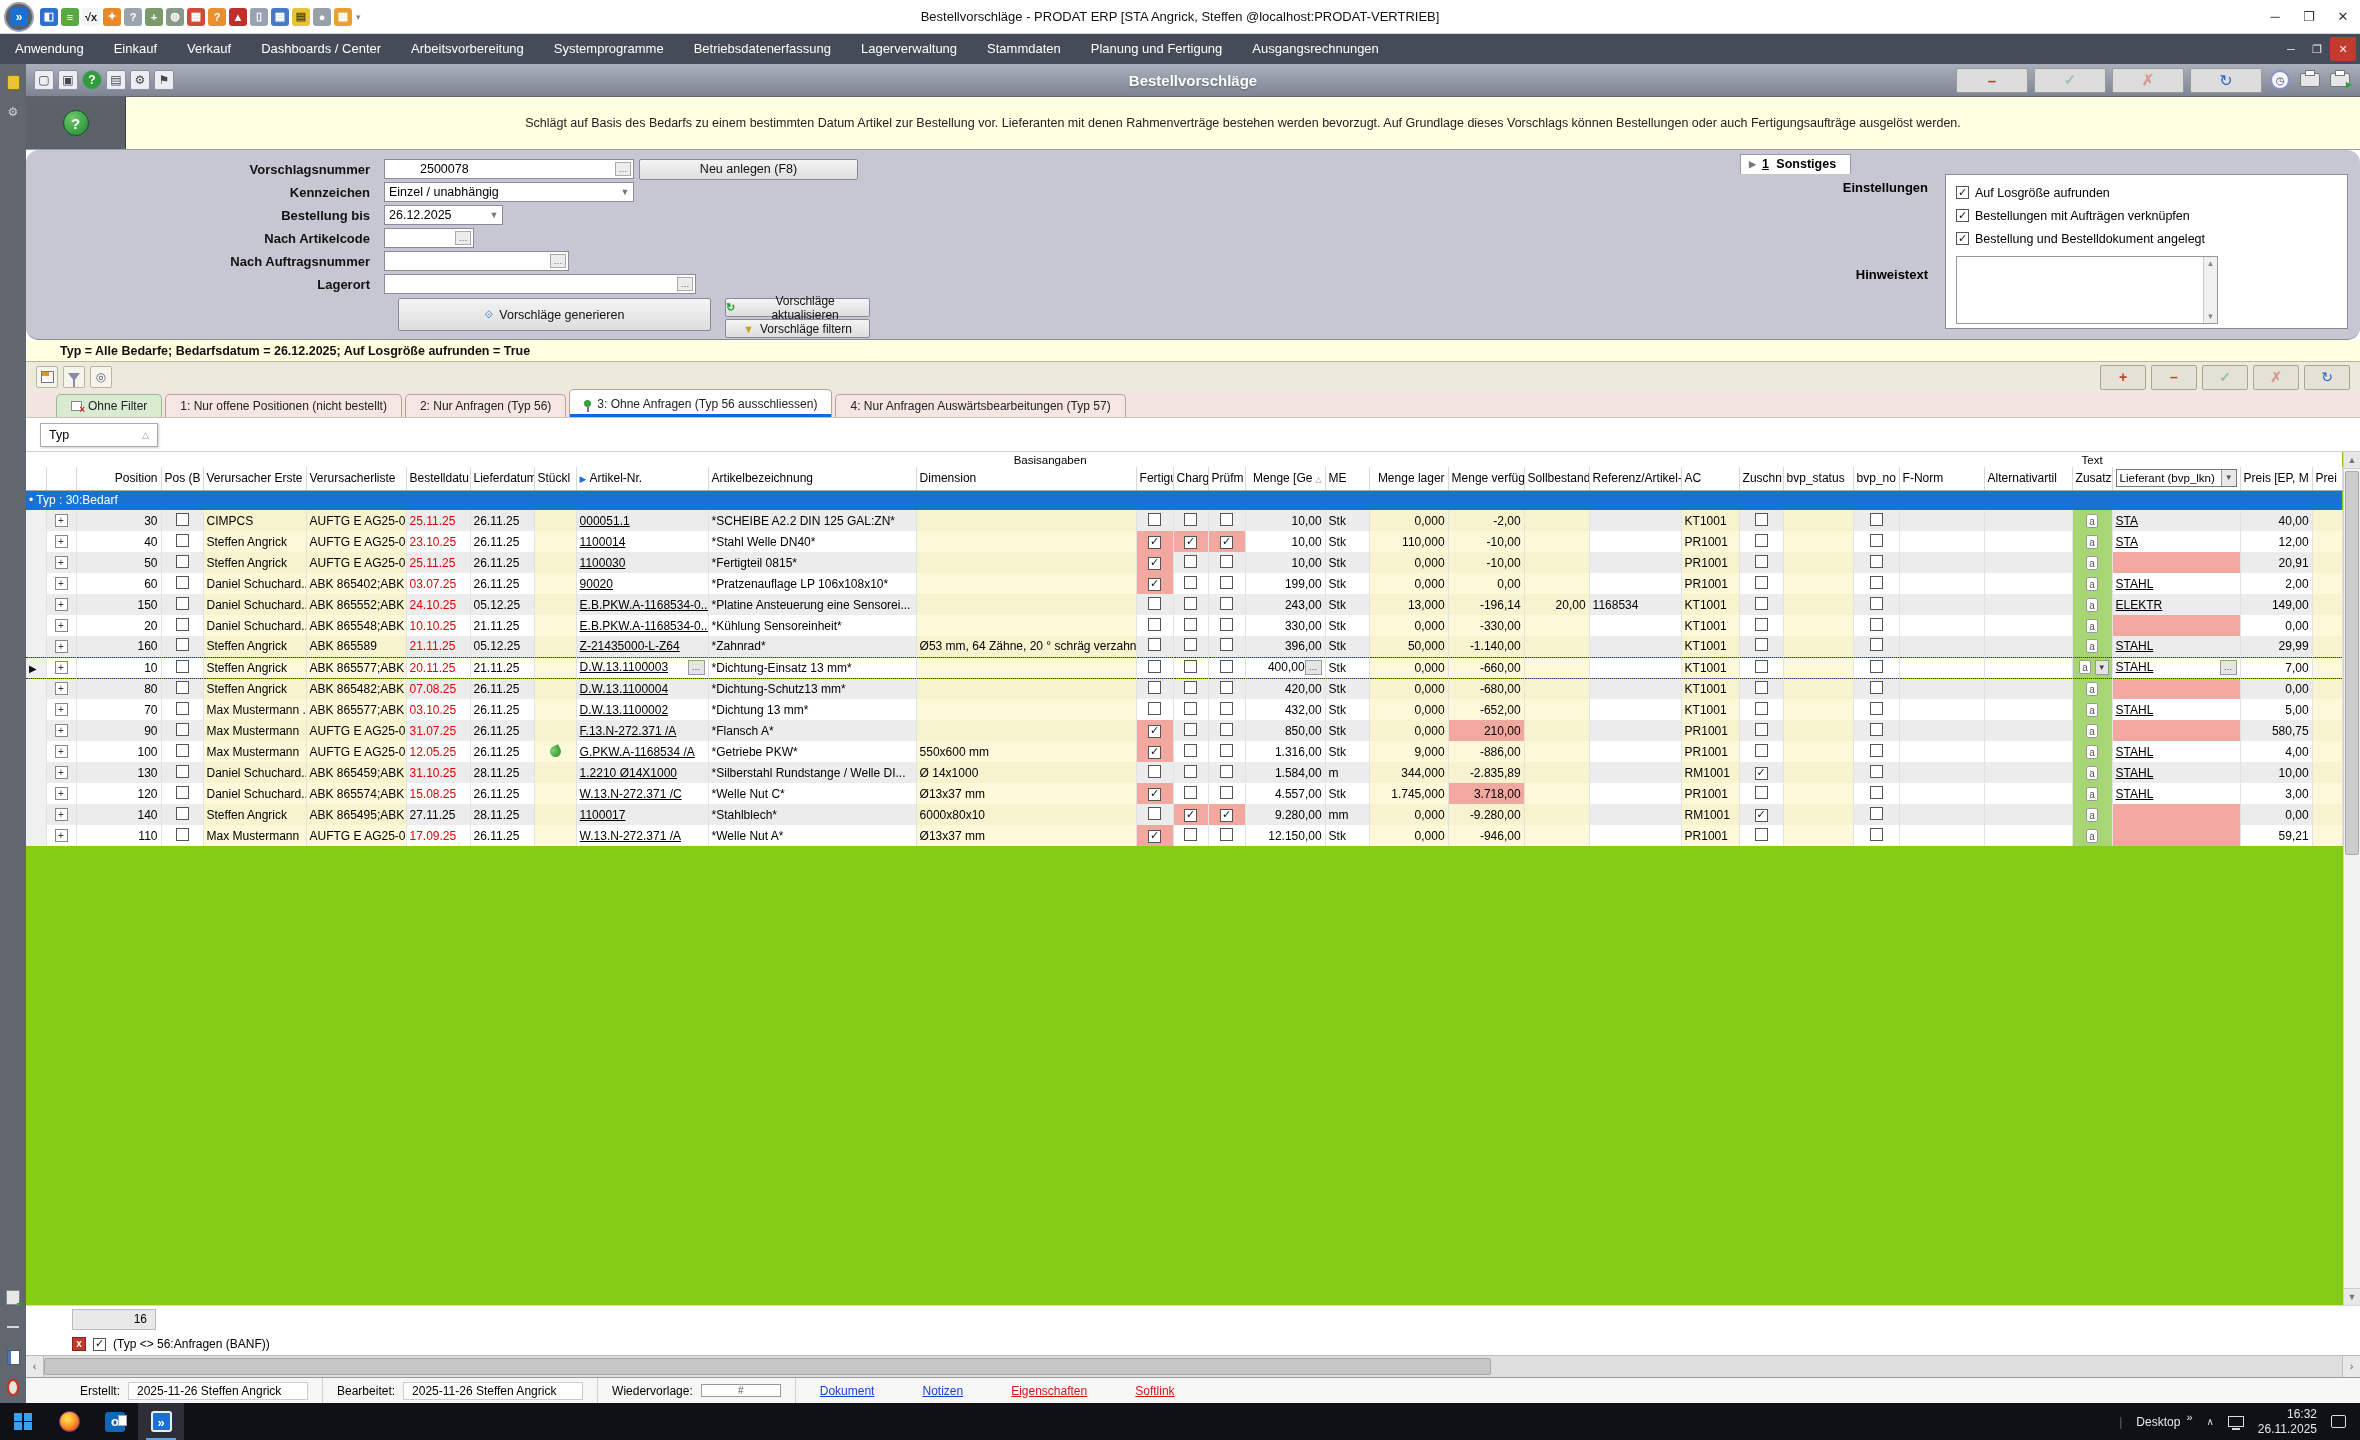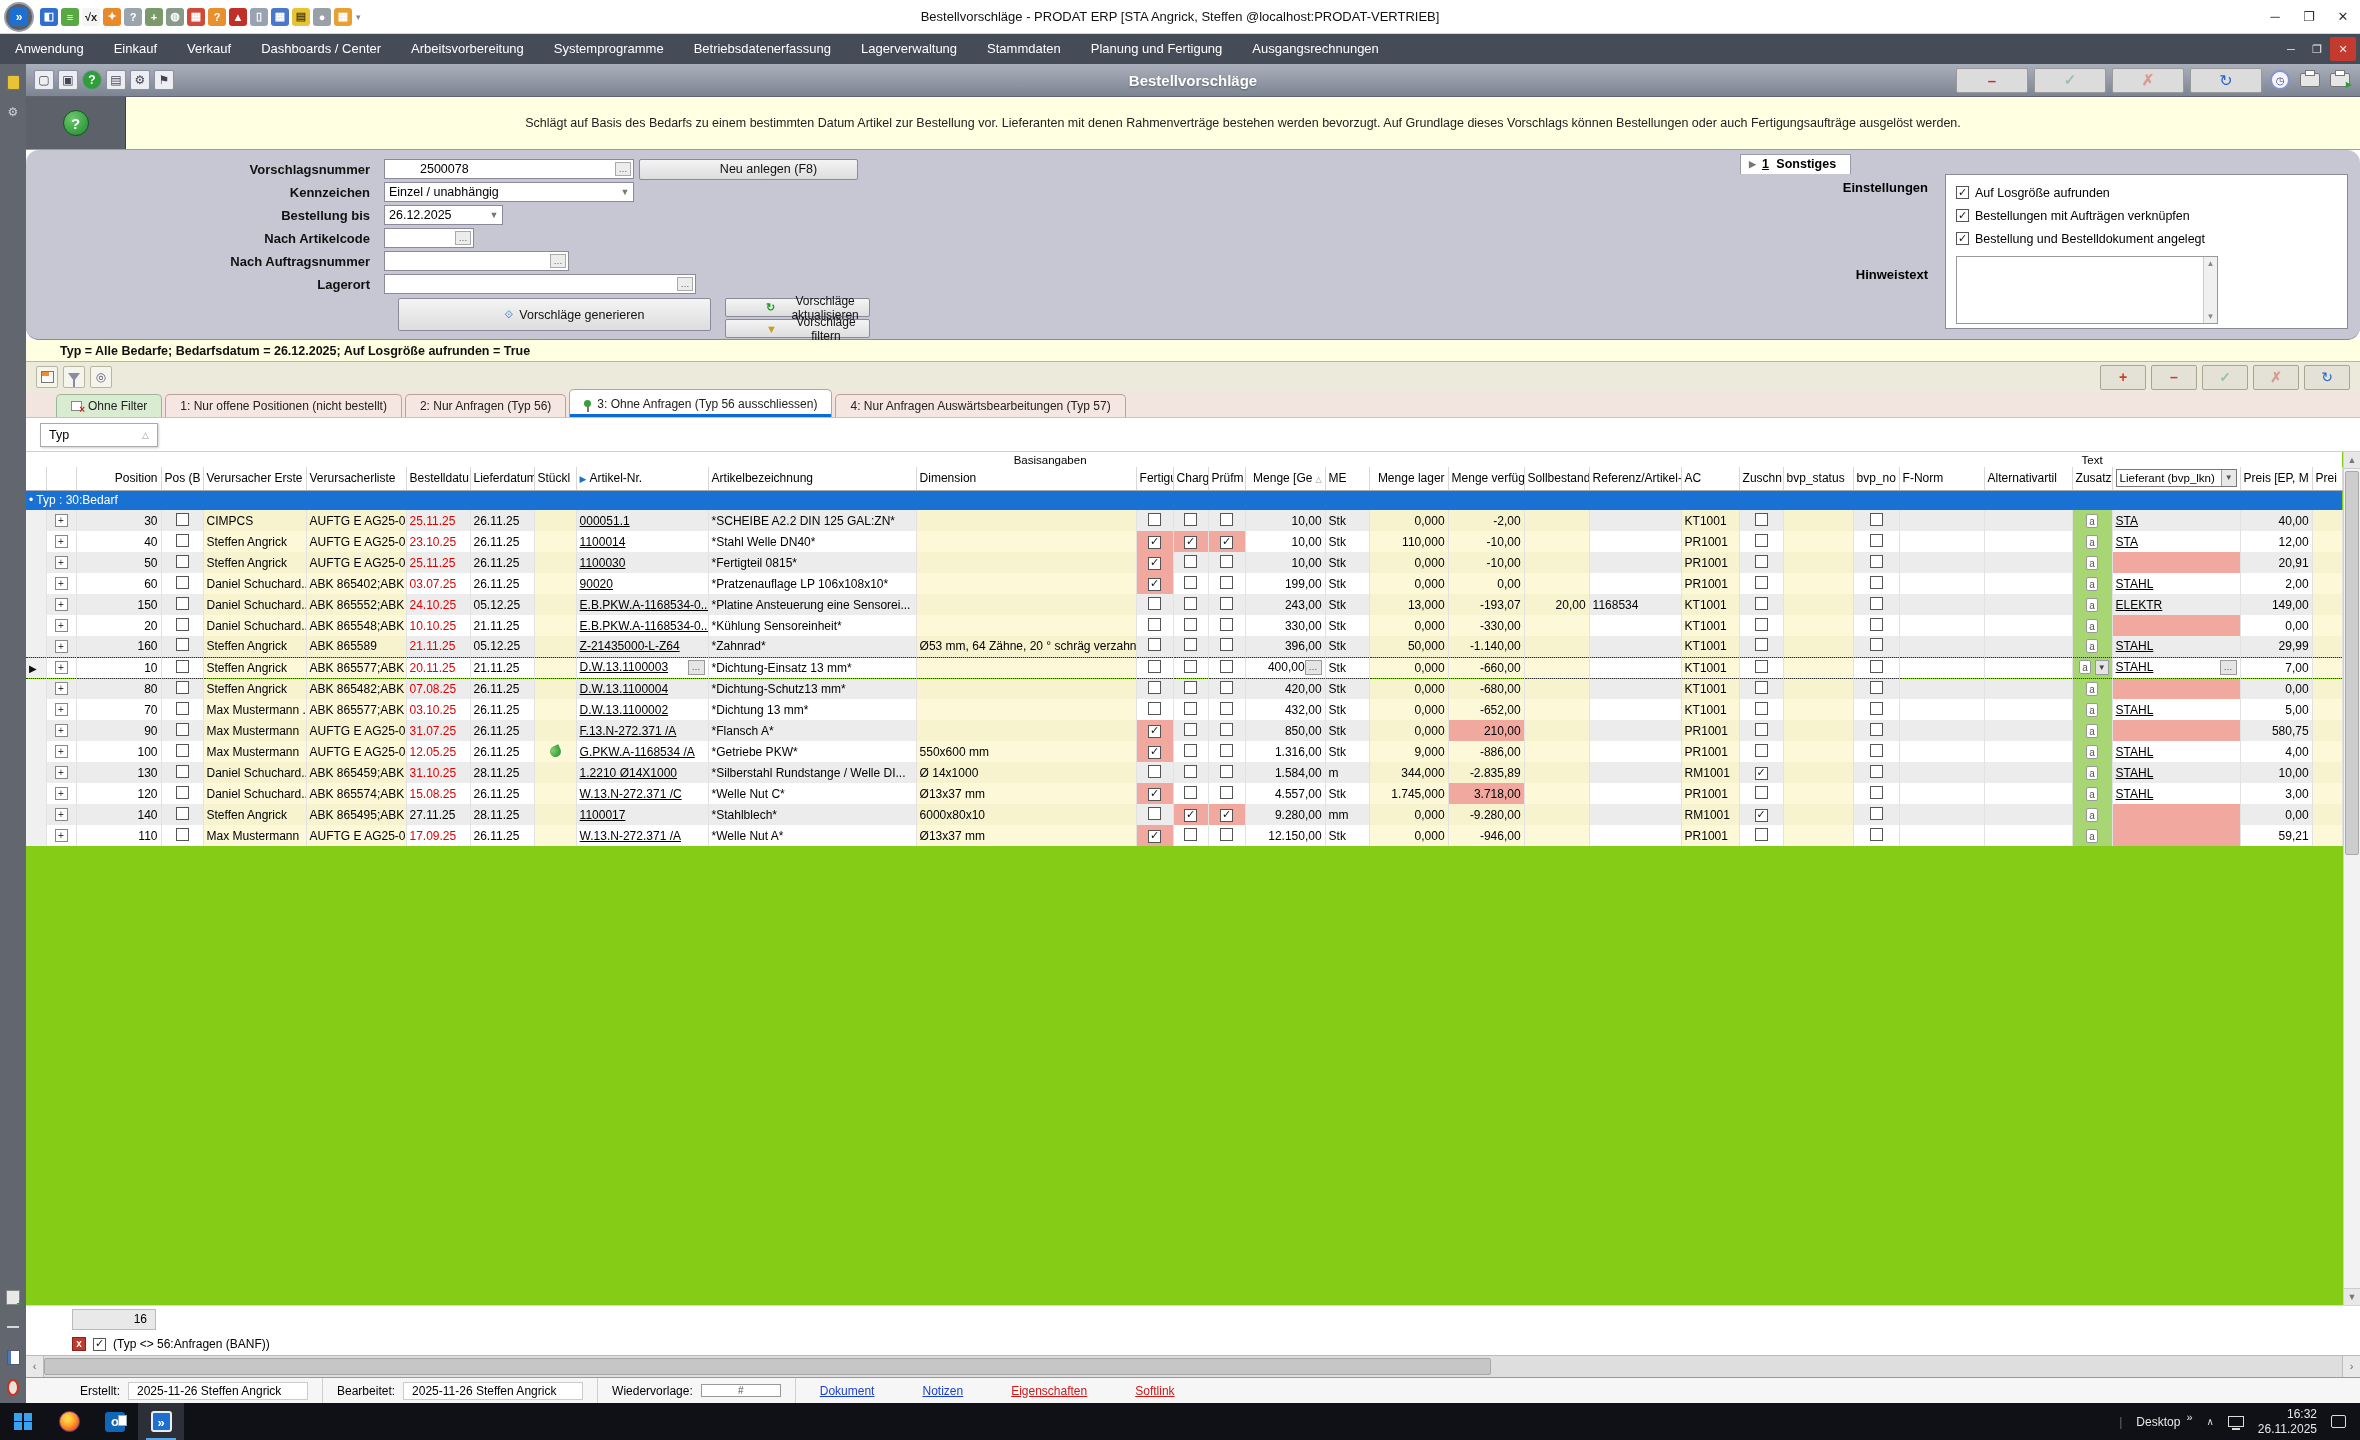--- a/index.html
+++ b/index.html
@@ -63,21 +63,21 @@
 
   
   .form-region { height:190px; background:#c7c7d4; display:flex; border-bottom:1px solid #8a8a9a; position:relative;border-radius:13px; }
   .form-left { width:1700px; padding-top:9px; }
   .frow { display:flex; align-items:center; height:20px; margin-bottom:3px; }
   .flabel { width:358px; text-align:right; font-weight:bold; font-size:13px; color:#111; padding-right:14px; }
   .fld { display:flex; align-items:center; background:#fff; border:1px solid #8a8a9a; height:20px; position:relative; }
   .fld input { border:none; outline:none; flex:1; font-size:12.5px; font-family:"Liberation Sans",sans-serif; padding:0 4px; min-width:0; background:transparent; }
   .fld .ell { width:16px; height:14px; font-size:9px; color:#555; background:#ececec; border:1px solid #aaa; margin-right:2px; text-align:center; line-height:12px; }
   .fld .darr { width:16px; color:#777; font-size:9px; text-align:center; }
-  .fbtn { background:linear-gradient(#f4f4f4,#dddddd); border:1px solid #8a8a9a; border-radius:2px; font-size:12.5px; display:flex; align-items:center; justify-content:center; gap:6px; color:#111;padding-left:40px; }
+  .fbtn { background:linear-gradient(#f4f4f4,#dddddd); border:1px solid #8a8a9a; border-radius:2px; font-size:12.5px; display:flex; align-items:center; justify-content:center; gap:6px; color:#111; }
   .gen-row { display:flex; margin-top:4px; }
   .gen-btn { width:313px; height:33px; margin-left:372px; font-size:12.5px; }
   .gen-stack { display:flex; flex-direction:column; gap:2px; margin-left:14px; }
   .gen-stack .fbtn { width:145px; height:19px; font-size:12px; }
   .mini-ic { font-size:11px; }
   .ic-gen { color:#2e7fd0; } .ic-upd { color:#1f9e28; font-weight:bold; } .ic-funnel { color:#c8a020; }
 
   .form-right { flex:1; position:relative; }
   .sonst-tab { position:absolute; left:14px; top:4px; display:flex; align-items:center; gap:6px; background:#fff; border:1px solid #9a9aa8; border-bottom:none; padding:2px 14px 3px 8px; font-size:12.5px; font-weight:bold; }
   .sonst-tab .arr { color:#777; font-size:9px; }
@@ -695,21 +695,21 @@
                   <td class="ycell"></td>
                   <td><span class="lnk">E.B.PKW.A-1168534-0...</span></td>
                   <td><span>*Platine Ansteuerung eine Sensorei...</span></td>
                   <td class="ycell"><span></span></td>
                   <td style="text-align: center;"><span class="cb"></span></td>
                   <td style="text-align: center;"><span class="cb"></span></td>
                   <td style="text-align: center;"><span class="cb"></span></td>
                   <td class="right "><span>243,00</span></td>
                   <td><span>Stk</span></td>
                   <td class="right ycell"><span>13,000</span></td>
-                  <td class="right ycell"><span>-193,07</span></td>
+                  <td class="right ycell"><span>-196,14</span></td>
                   <td class="right ycell"><span>20,00</span></td>
                   <td><span>1168534</span></td>
                   <td class="ycell"><span>KT1001</span></td>
                   <td style="text-align: center;"><span class="cb"></span></td>
                   <td class="ycell"><span></span></td>
                   <td style="text-align: center;"><span class="cb"></span></td>
                   <td><span></span></td>
                   <td><span></span></td>
                   <td class="zusatz"><span class="aicon">a</span></td>
                   <td><span class="lnk">ELEKTR</span></td>

